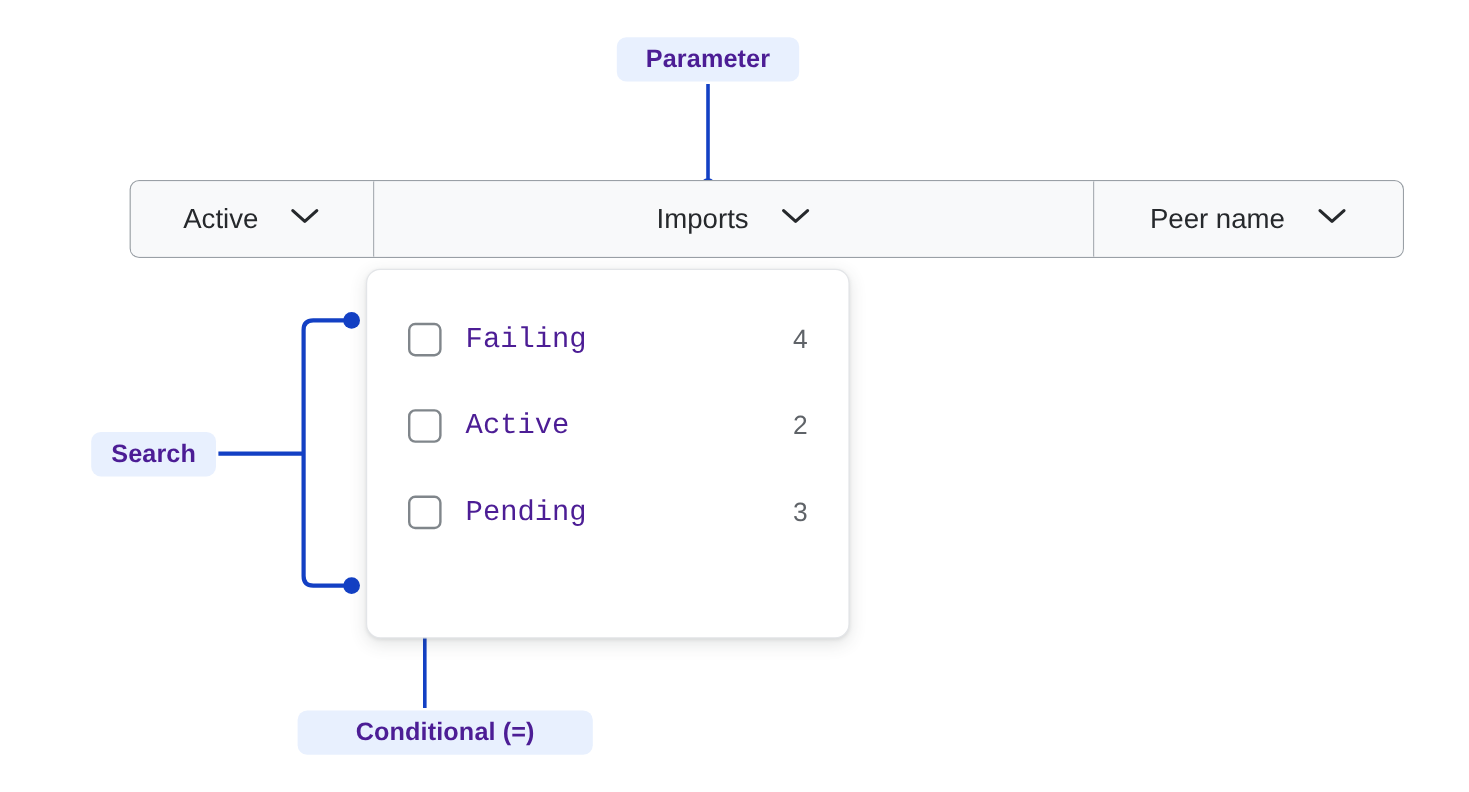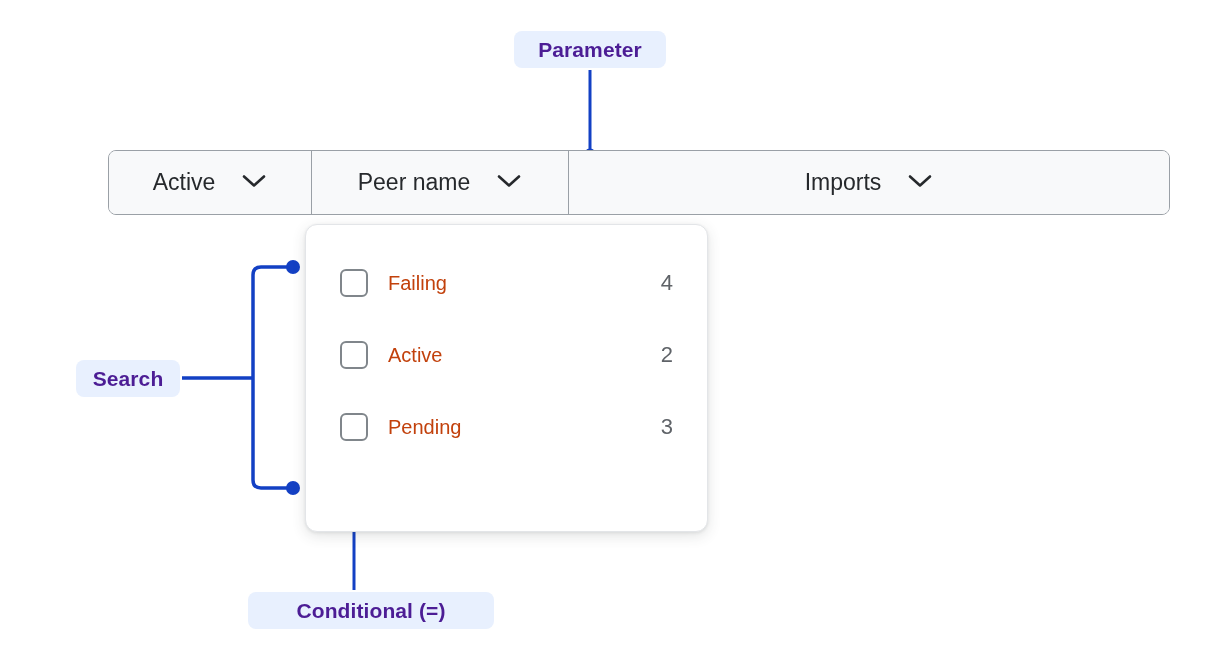--- a/index.html
+++ b/index.html
@@ -159,23 +159,24 @@
     width: 28px;
     height: 28px;
     border: 2px solid #80868b;
     border-radius: 6px;
     box-sizing: border-box;
     background: #fff;
     flex: none;
     margin-right: 20px;
   }
   .dd-label {
-    font-size: 20px;
-    color: #c2410c;
+    font-size: 24px;
+    color: #4c1d95;
     flex: 1 1 auto;
+    font-family: Liberation Mono, monospace;
   }
   .dd-count {
     font-size: 22px;
     color: #5f6368;
     flex: none;
   }
 </style>
 </head>
 <body>
 
@@ -210,37 +211,37 @@
 
   <div class="filter-cell" id="filter-cell-status">
     <span class="filter-label">Active</span>
     <span class="chev">
       <svg width="26" height="16" viewBox="0 0 26 16" fill="none" xmlns="http://www.w3.org/2000/svg">
         <path d="M3 3.5 L13 12.5 L23 3.5" stroke="#26292c" stroke-width="2.6" stroke-linecap="round" stroke-linejoin="round"></path>
       </svg>
     </span>
   </div>
 
+  <div class="filter-cell" id="filter-cell-imports">
+    <span class="filter-label">Imports</span>
+    <span class="chev">
+      <svg width="26" height="16" viewBox="0 0 26 16" fill="none" xmlns="http://www.w3.org/2000/svg">
+        <path d="M3 3.5 L13 12.5 L23 3.5" stroke="#26292c" stroke-width="2.6" stroke-linecap="round" stroke-linejoin="round"></path>
+      </svg>
+    </span>
+  </div>
+
   <div class="filter-cell" id="filter-cell-peer-name">
     <span class="filter-label">Peer name</span>
     <span class="chev">
       <svg width="26" height="16" viewBox="0 0 26 16" fill="none" xmlns="http://www.w3.org/2000/svg">
         <path d="M3 3.5 L13 12.5 L23 3.5" stroke="#26292c" stroke-width="2.6" stroke-linecap="round" stroke-linejoin="round"></path>
       </svg>
     </span>
   </div>
-
-  <div class="filter-cell" id="filter-cell-imports">
-    <span class="filter-label">Imports</span>
-    <span class="chev">
-      <svg width="26" height="16" viewBox="0 0 26 16" fill="none" xmlns="http://www.w3.org/2000/svg">
-        <path d="M3 3.5 L13 12.5 L23 3.5" stroke="#26292c" stroke-width="2.6" stroke-linecap="round" stroke-linejoin="round"></path>
-      </svg>
-    </span>
-  </div>
 </div>
 
 <div id="status-dropdown">
 
   <div class="dd-option">
     <span class="dd-checkbox"></span>
     <span class="dd-label">Failing</span>
     <span class="dd-count">4</span>
   </div>
 

